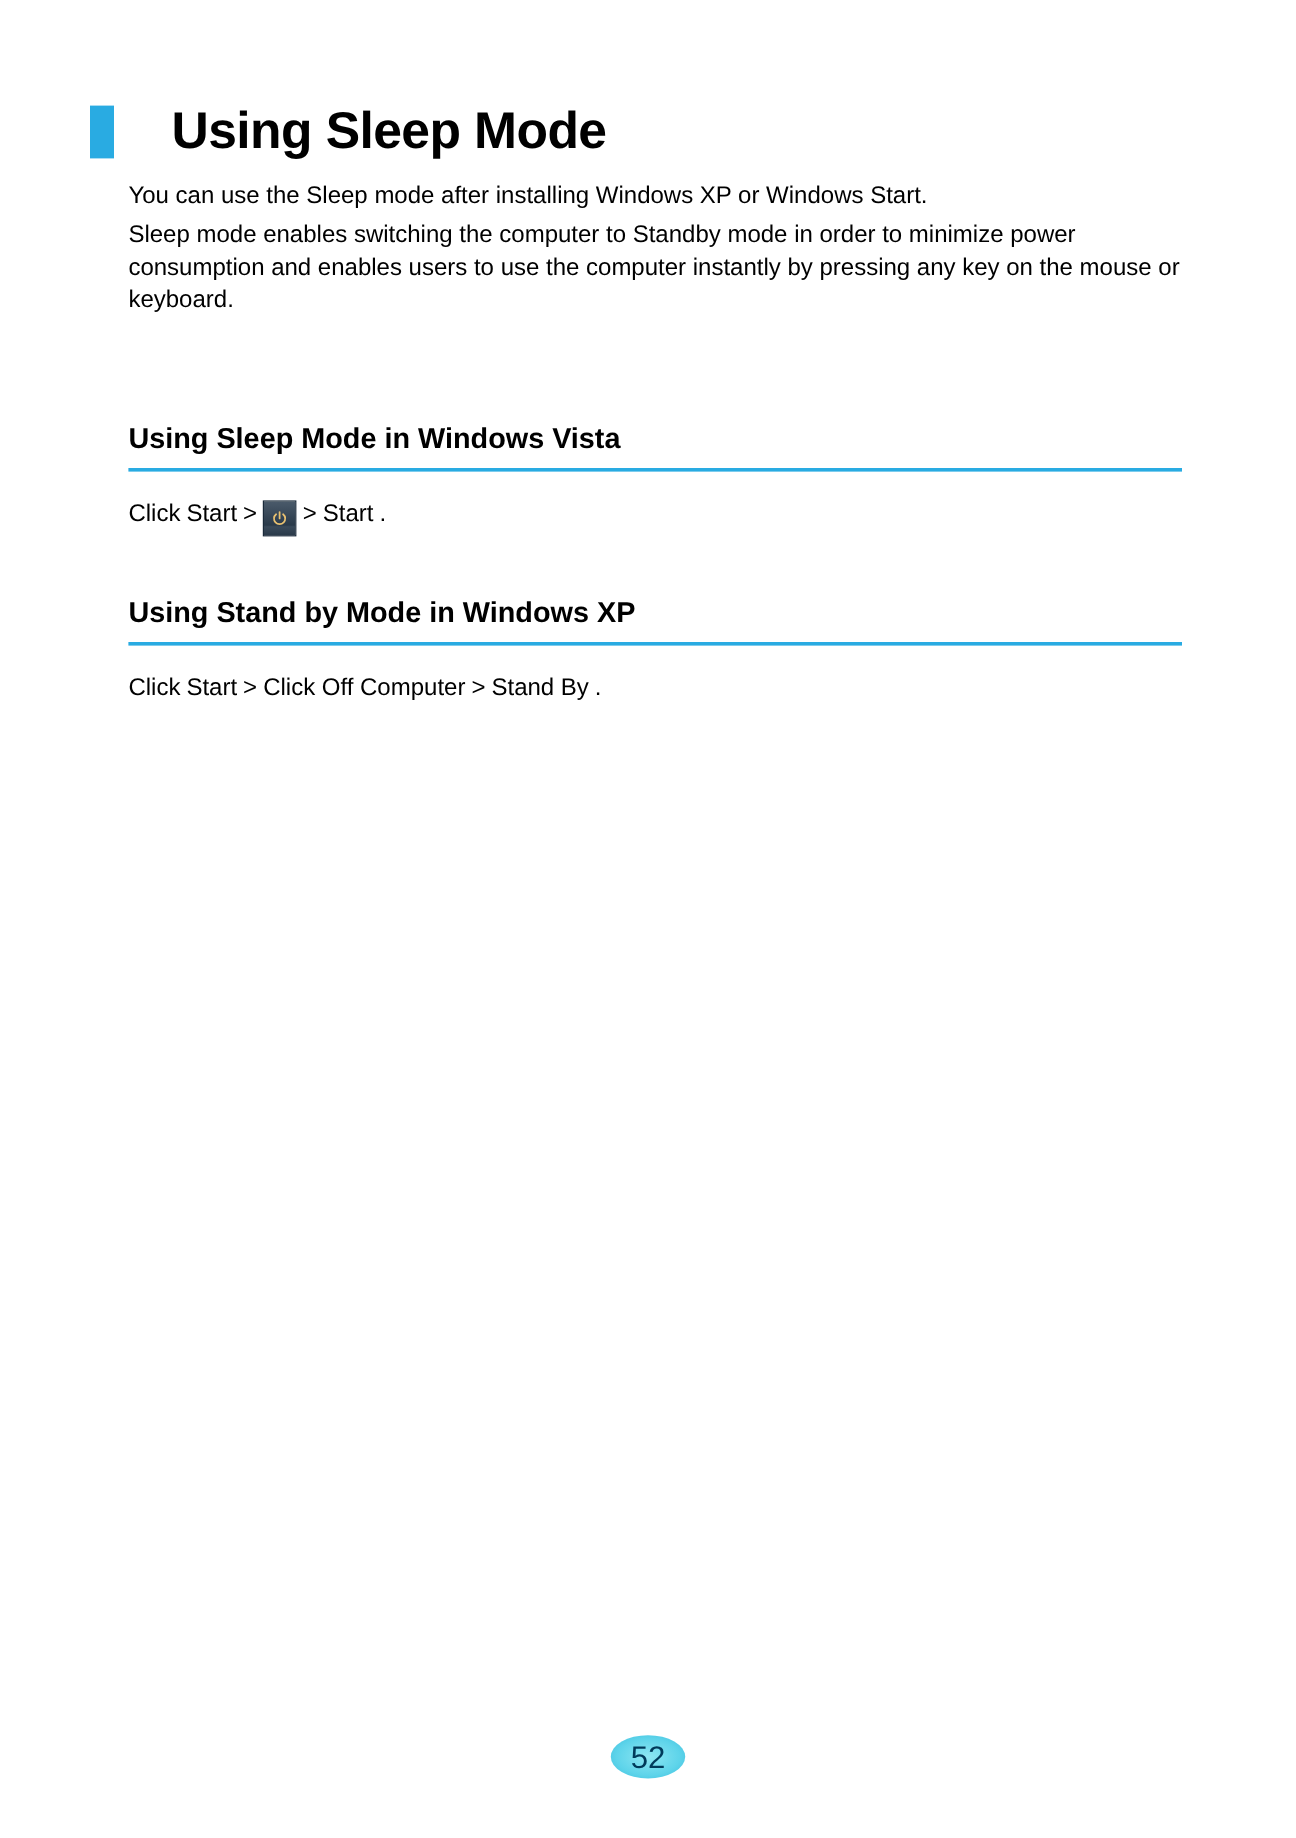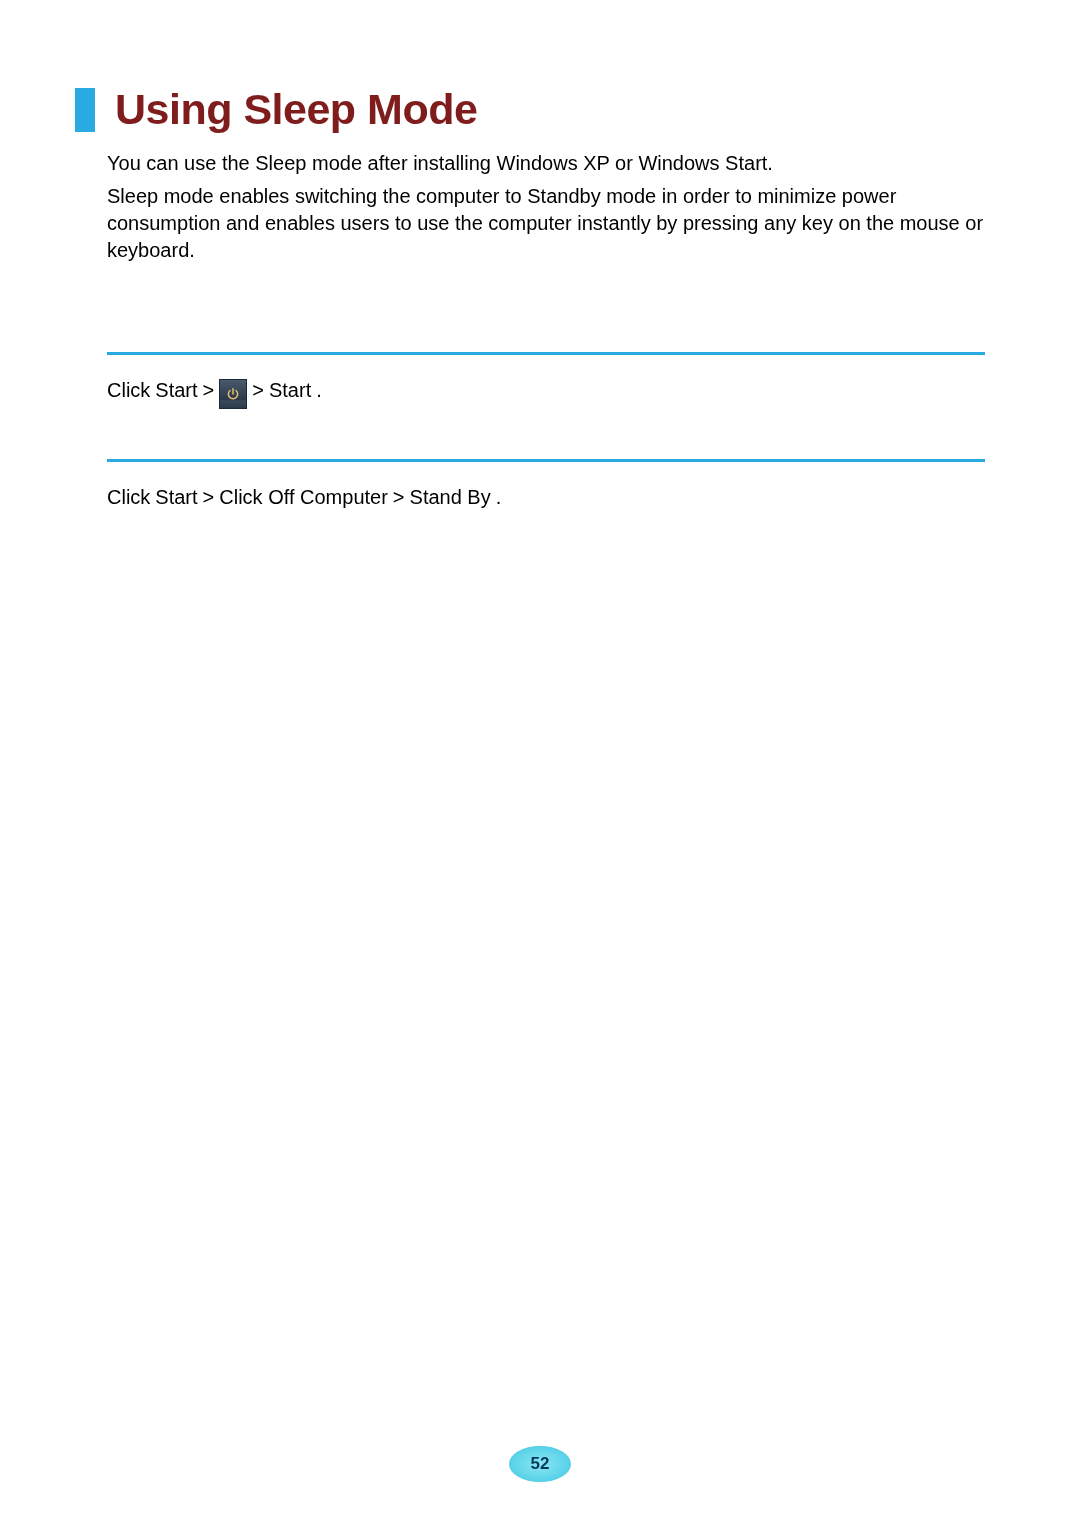--- a/index.html
+++ b/index.html
@@ -22,22 +22,23 @@
     }
     .title-bar {
       width: 20px;
       height: 44px;
       background: #29abe2;
       margin-right: 20px;
     }
     .page-title {
       font-size: 43px;
       font-weight: bold;
-      color: #7f1d1d;
+      color: #000000;
       letter-spacing: -0.5px;
+      margin-left: 28px;
     }
     .intro-paragraph {
       font-size: 20px;
       color: #000;
       line-height: 1.35;
       margin-left: 32px;
       margin-bottom: 6px;
     }
     .section {
       margin-top: 88px;
@@ -89,55 +90,57 @@
     .page-number-oval {
       width: 62px;
       height: 36px;
       background: radial-gradient(ellipse at center, #8ee6f2 0%, #5ed4ea 60%, #3abcdd 100%);
       border-radius: 50%;
       display: flex;
       align-items: center;
       justify-content: center;
     }
     .page-number {
-      font-size: 17px;
-      font-weight: bold;
+      font-size: 26px;
+      font-weight: normal;
       color: #003a5a;
     }
   </style>
 </head>
 <body>
 
 <div class="title-row">
   <div class="title-bar"></div>
   <h1 class="page-title">Using Sleep Mode</h1>
 </div>
 
 <p class="intro-paragraph">You can use the Sleep mode after installing Windows XP or Windows Start.</p>
 <p class="intro-paragraph">Sleep mode enables switching the computer to Standby mode in order to minimize power consumption and enables users to use the computer instantly by pressing any key on the mouse or keyboard.</p>
 
 <div class="section">
+  <h2 class="section-heading">Using Sleep Mode in Windows Vista</h2>
   <div class="section-rule"></div>
   <div class="instruction-row">
     <span>Click </span>
     <span class="bold">Start</span>
     <span> &gt; </span>
     <span class="power-icon">
       <svg viewBox="0 0 24 24" fill="none" stroke="#e8c070" stroke-width="2.5">
         <path d="M12 3v9" stroke-linecap="round"></path>
         <path d="M7 6a8 8 0 1 0 10 0" stroke-linecap="round"></path>
       </svg>
     </span>
     <span> &gt; </span>
     <span class="bold">Start</span>
     <span>.</span>
   </div>
 </div>
 
 <div class="section section-xp">
+  <h2 class="section-heading">Using Stand by Mode in Windows XP</h2>
   <div class="section-rule"></div>
   <div class="instruction-row">
     <span>Click </span>
     <span class="bold">Start</span>
     <span> &gt; </span>
     <span class="bold">Click Off Computer</span>
     <span> &gt; </span>
     <span class="bold">Stand By</span>
     <span>.</span>
   </div>

